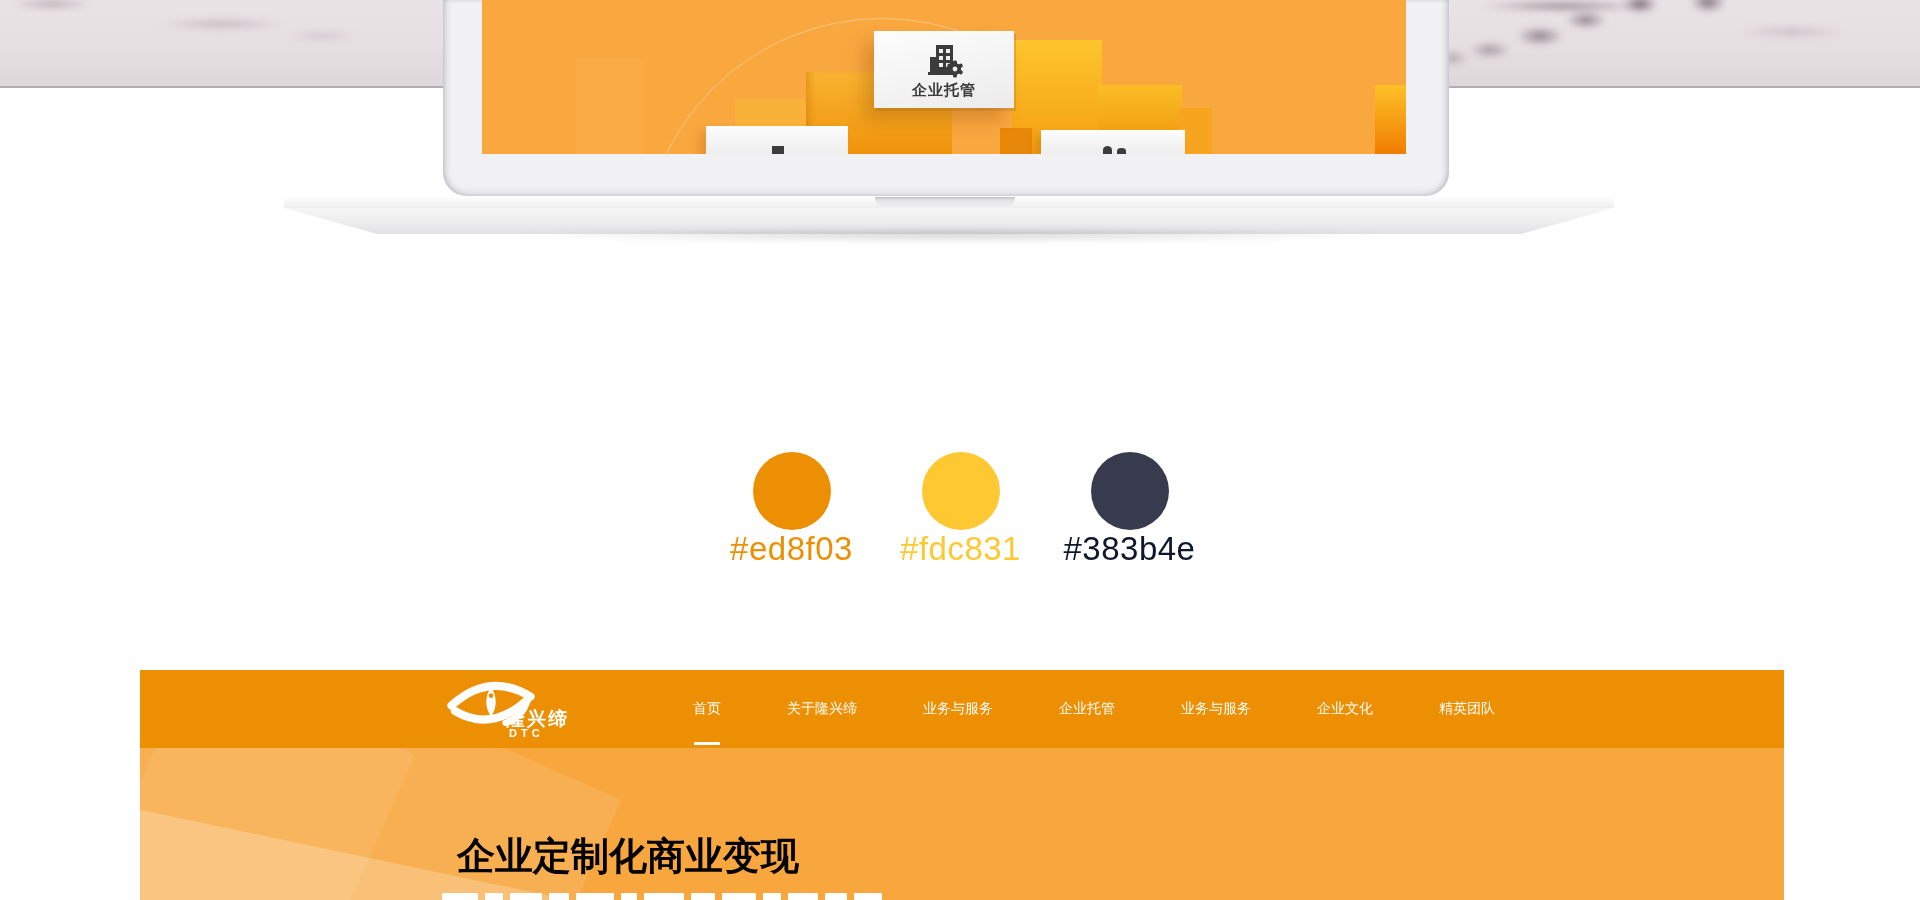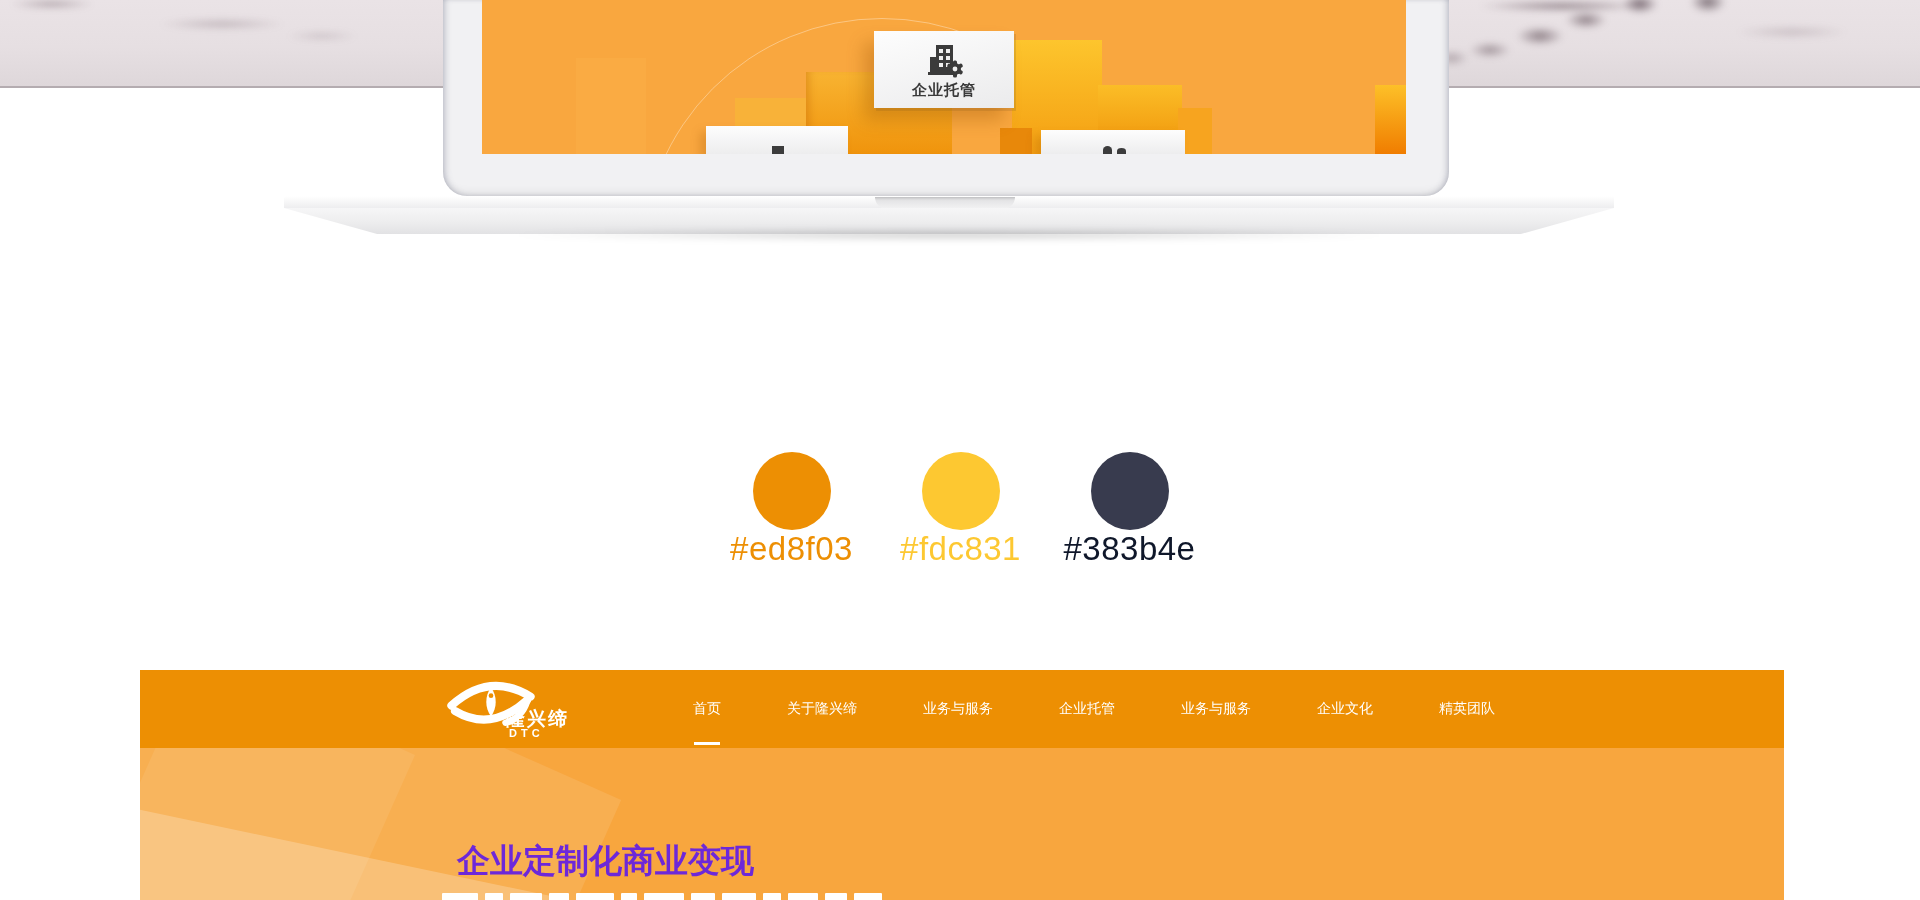--- a/index.html
+++ b/index.html
@@ -105,21 +105,21 @@
               bottom:3px; width:26px; height:3px; background:#ffffff; }
 
   .hero { position:absolute; left:0; top:78px; width:1644px; height:152px;
           background:#f8a63e; overflow:hidden; }
   .hero-ray1 { position:absolute; left:-140px; top:-80px; width:560px; height:420px;
           background:rgba(255,255,255,.10); transform:rotate(24deg); }
   .hero-ray2 { position:absolute; left:-40px; top:-60px; width:240px; height:420px;
           background:rgba(255,255,255,.08); transform:rotate(24deg); }
   .hero-corner { position:absolute; left:0; bottom:0; width:430px; height:110px;
           background:rgba(255,255,255,.22); clip-path:polygon(0 100%,0 18%,100% 100%); }
-  .hero-title { position:absolute; left:317px; top:95px; color:#6d28d9; font-size:33px;
+  .hero-title { position:absolute; left:317px; top:88px; color:#000000; font-size:38px;
           font-weight:700; letter-spacing:0px; line-height:1.1; white-space:nowrap; }
   .hero-line2 { position:absolute; left:302px; top:145px; display:flex; gap:7px; }
   .hero-line2 span { display:block; height:8px; background:#ffffff; border-radius:1px 1px 0 0; }
   .f1{width:36px}.f2{width:18px}.f3{width:32px}.f4{width:20px}.f5{width:38px}
   .f6{width:16px}.f7{width:40px}.f8{width:24px}.f9{width:34px}.f10{width:18px}
   .f11{width:30px}.f12{width:22px}.f13{width:28px}
 </style>
 </head>
 <body>
 

